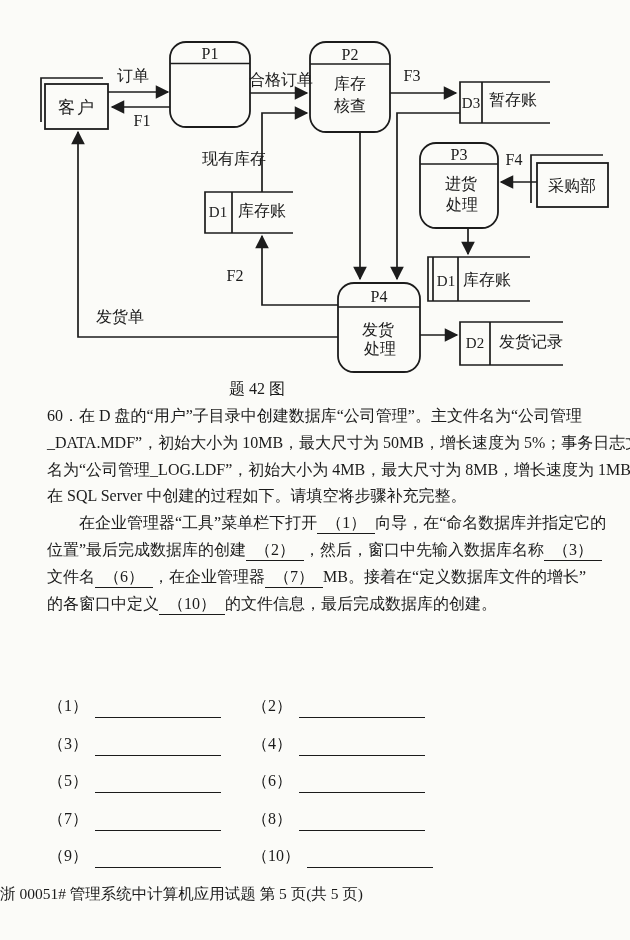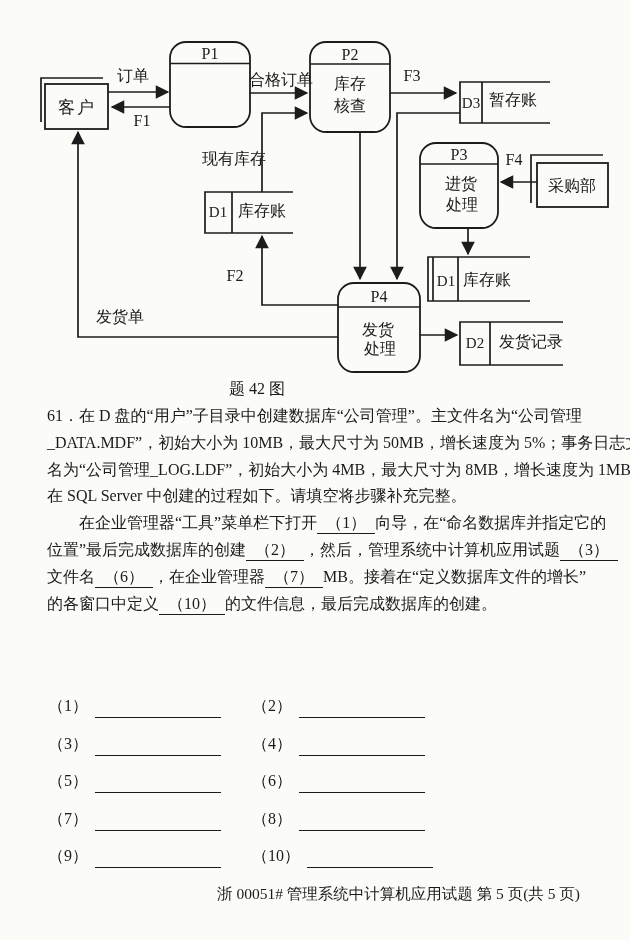--- a/index.html
+++ b/index.html
@@ -15,21 +15,21 @@
   .qtext{position:absolute;left:47px;top:403px;width:545px;font-size:16px;
          line-height:26.8px;white-space:nowrap;}
   .qline{height:26.8px;overflow:visible;}
   .qline.indent{padding-left:32px;text-align:center;}
   .blank{display:inline-block;border-bottom:1.5px solid #1b1b1b;padding:0 9px;line-height:20px;}
   .answers{position:absolute;left:48px;top:696px;}
   .arow{display:flex;height:37.5px;align-items:flex-start;}
   .acell{width:204px;display:flex;gap:7px;}
   .alabel{font-size:16px;line-height:19px;}
   .aline{display:inline-block;width:126px;height:21px;border-bottom:1.5px solid #1b1b1b;}
-  .footer{position:absolute;left:0;right:50px;top:884px;text-align:right;font-size:15.5px;}
+  .footer{position:absolute;left:0;right:50px;top:884px;text-align:left;font-size:15.5px;}
 </style>
 </head>
 <body>
 
 <div class="page">
 
   <svg class="dfd" width="630" height="400" viewBox="0 0 630 400">
     <defs>
       <marker id="arr" viewBox="0 0 10 10" refX="9" refY="5" markerWidth="10" markerHeight="8" orient="auto">
         <path d="M0,0 L10,5 L0,10 z" fill="#1c1c1c"></path>
@@ -160,26 +160,26 @@
     </g>
 
     <g>
       <line class="ln" x1="420" y1="335" x2="457" y2="335" marker-end="url(#arr)"></line>
     </g>
 
     <text class="t16" x="257" y="394" text-anchor="middle">题 42 图</text>
   </svg>
 
   <div class="qtext">
-      <div class="qline"><span>61．在 D 盘的“用户”子目录中创建数据库“公司管理”。主文件名为“公司管理</span></div>
+      <div class="qline"><span>60．在 D 盘的“用户”子目录中创建数据库“公司管理”。主文件名为“公司管理</span></div>
       <div class="qline"><span>_DATA.MDF”，初始大小为 10MB，最大尺寸为 50MB，增长速度为 5%；事务日志文件</span></div>
       <div class="qline"><span>名为“公司管理_LOG.LDF”，初始大小为 4MB，最大尺寸为 8MB，增长速度为 1MB。</span></div>
       <div class="qline"><span>在 SQL Server 中创建的过程如下。请填空将步骤补充完整。</span></div>
       <div class="qline indent"><span>在企业管理器“工具”菜单栏下打开</span><span class="blank">（1）</span><span>向导，在“命名数据库并指定它的</span></div>
-      <div class="qline"><span>位置”最后完成数据库的创建</span><span class="blank">（2）</span><span>，然后，管理系统中计算机应用试题</span><span class="blank">（3）</span></div>
+      <div class="qline"><span>位置”最后完成数据库的创建</span><span class="blank">（2）</span><span>，然后，窗口中先输入数据库名称</span><span class="blank">（3）</span></div>
       <div class="qline"><span>文件名</span><span class="blank">（6）</span><span>，在企业管理器</span><span class="blank">（7）</span><span>MB。接着在“定义数据库文件的增长”</span></div>
       <div class="qline"><span>的各窗口中定义</span><span class="blank">（10）</span><span>的文件信息，最后完成数据库的创建。</span></div>
     </div>
 
   <div class="answers">
       <div class="arow">
         <div class="acell">
           <span class="alabel">（1）</span>
           <span class="aline"></span>
         </div>

